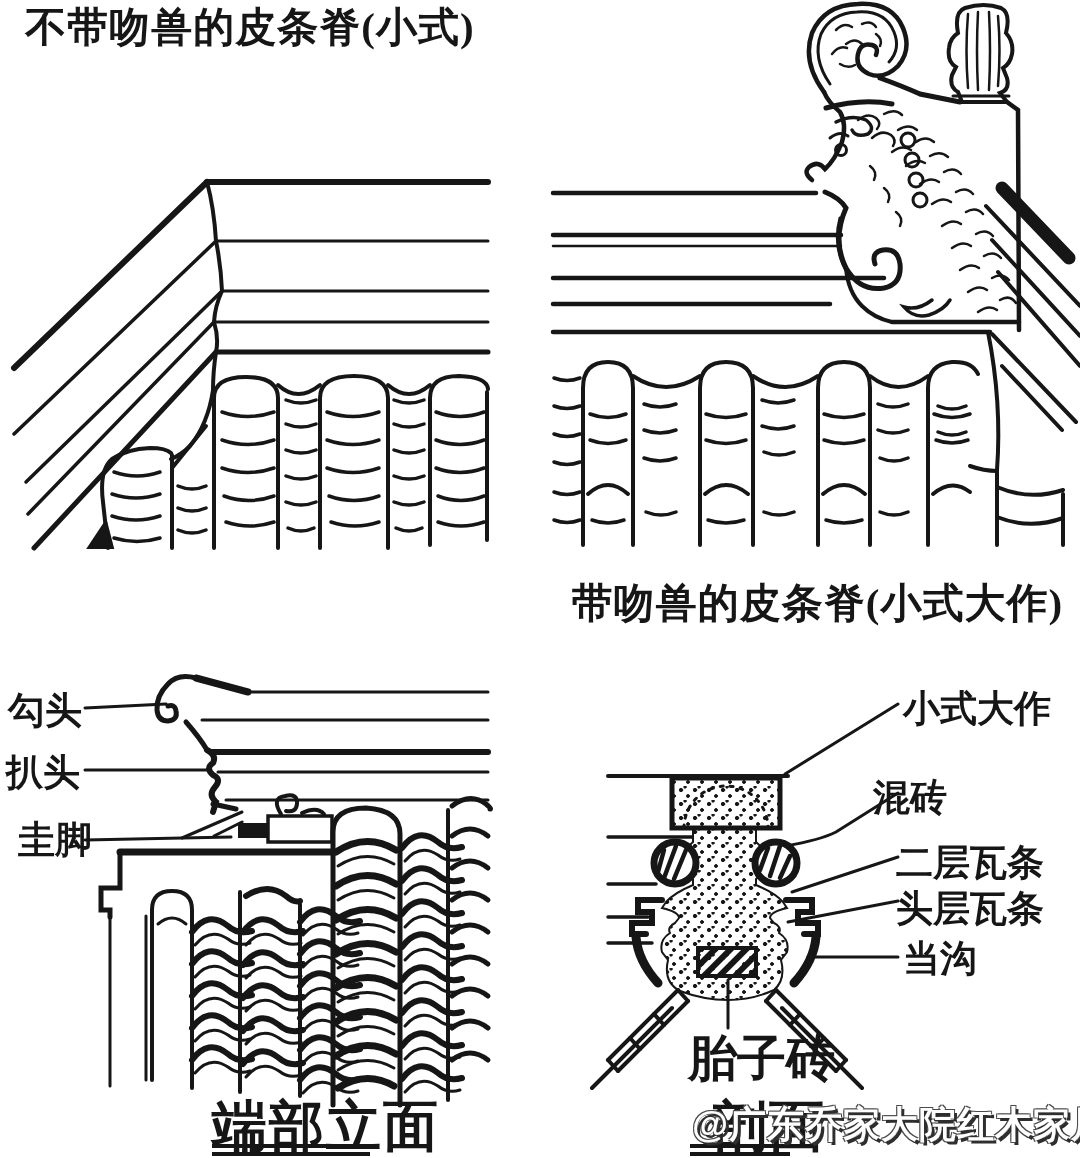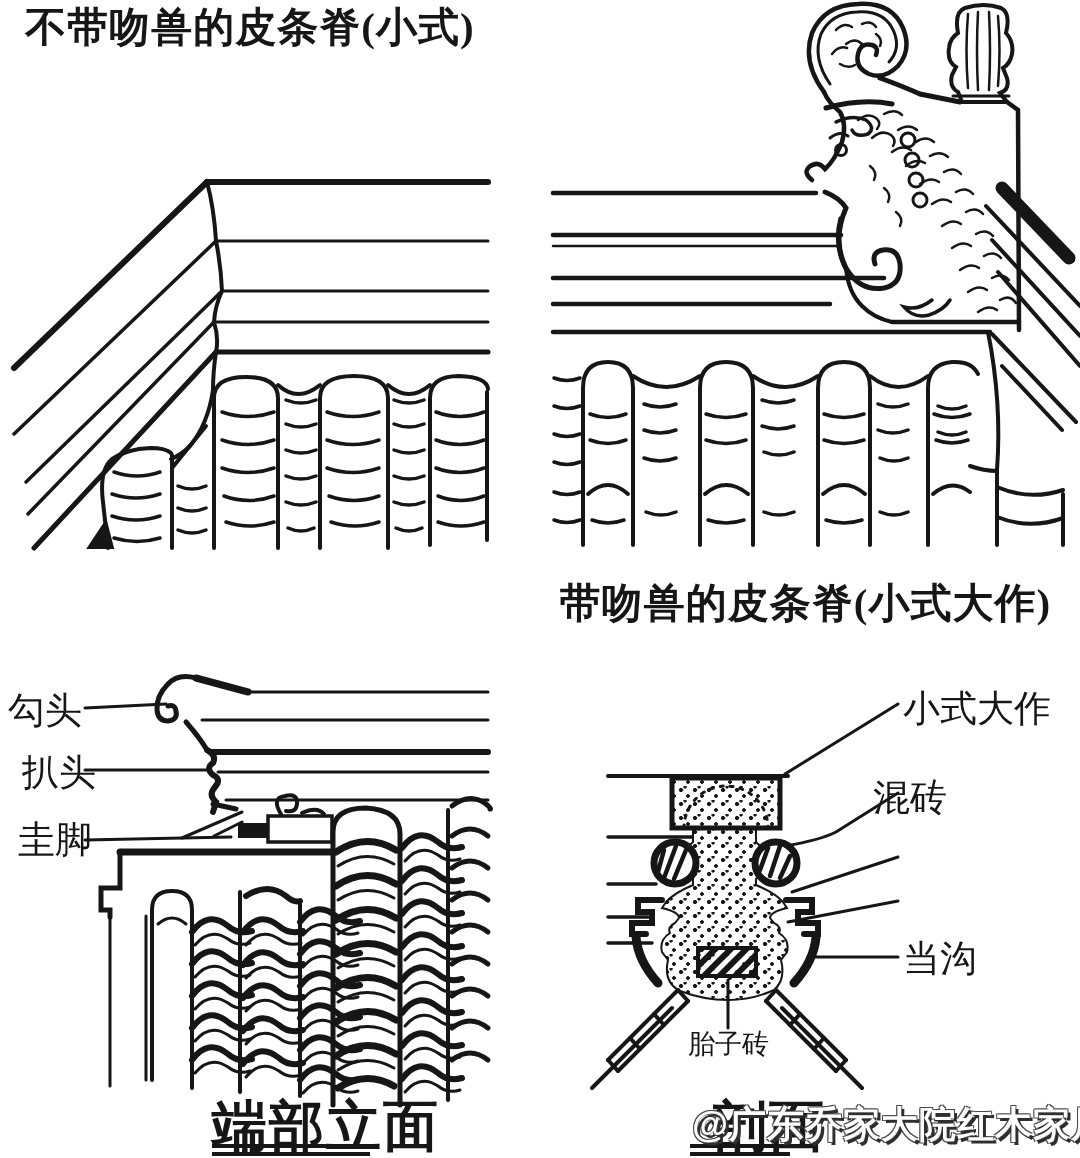--- a/index.html
+++ b/index.html
@@ -10,21 +10,21 @@
     overflow:hidden;
     padding-left:28px;
   }
   .abs{ position:absolute; }
   svg{ display:block; }
   .caption{
     font-size:41px; font-weight:600; letter-spacing:1px; text-align:center;
     white-space:nowrap; color:var(--ink);
   }
   .part-label{
-    font-size:37px; font-weight:400; white-space:nowrap; color:var(--ink);
+    font-size:37px; font-weight:700; white-space:nowrap; color:var(--ink);
   }
   .fig-title{
     font-size:55px; font-weight:700; letter-spacing:2px; white-space:nowrap; color:var(--ink);
   }
   .rule{ background:var(--ink); height:4px; }
   .watermark{
     font-family:"Liberation Sans","DejaVu Sans",sans-serif;
     font-size:37px; font-weight:700; letter-spacing:1px; white-space:nowrap;
     color:#ffffff;
     text-shadow: 3px 3px 0 #2e2e2e, -1px -1px 0 #4a4a4a, 1px -1px 0 #4a4a4a, -1px 1px 0 #4a4a4a;
@@ -424,30 +424,32 @@
         <path d="M266,400 L256,411"></path>
       <path d="M220,354 L210,365"></path>
         <path d="M244,378 L234,389"></path>
       <path d="M202,348 L282,428"></path>
     </g>
 
     <path d="M148,320 V368" stroke-width="3"></path>
   </svg>
 
   <div class="abs caption" style="left:0;top:576;width:500px">不带吻兽的皮条脊(小式)</div>
-  <div class="abs caption" style="left:548px;top:576px;width:515px">带吻兽的皮条脊(小式大作)</div>
+  <div class="abs caption" style="left:560px;top:576px;width:515px">带吻兽的皮条脊(小式大作)</div>
 
   <div class="abs part-label" style="left:8px;top:686px">勾头</div>
-  <div class="abs part-label" style="left:22px;top:748px">扒头</div>
+  <div class="abs part-label" style="left:6px;top:748px">扒头</div>
   <div class="abs part-label" style="left:18px;top:815px">圭脚</div>
 
   <div class="abs part-label" style="left:903px;top:684px">小式大作</div>
   <div class="abs part-label" style="left:873px;top:773px">混砖</div>
+  <div class="abs part-label" style="left:896px;top:838px">二层瓦条</div>
+  <div class="abs part-label" style="left:896px;top:884px">头层瓦条</div>
   <div class="abs part-label" style="left:903px;top:934px">当沟</div>
-  <div class="abs part-label" style="left:688px;top:1026px;font-size:27px">胎子砖</div>
+  <div class="abs part-label" style="left:688px;top:1026px;font-size:49px">胎子砖</div>
 
   <div class="abs fig-title" style="left:212px;top:1090px">端部立面</div>
   <div class="abs rule" style="left:212px;top:1144px;width:158px"></div>
   <div class="abs rule" style="left:212px;top:1152px;width:158px"></div>
 
   <div class="abs fig-title" style="left:712px;top:1090px">剖面</div>
   <div class="abs rule" style="left:690px;top:1144px;width:100px"></div>
   <div class="abs rule" style="left:690px;top:1152px;width:100px"></div>
 
   <div class="abs watermark" style="left:692px;top:1100px">@广东乔家大院红木家居</div>

